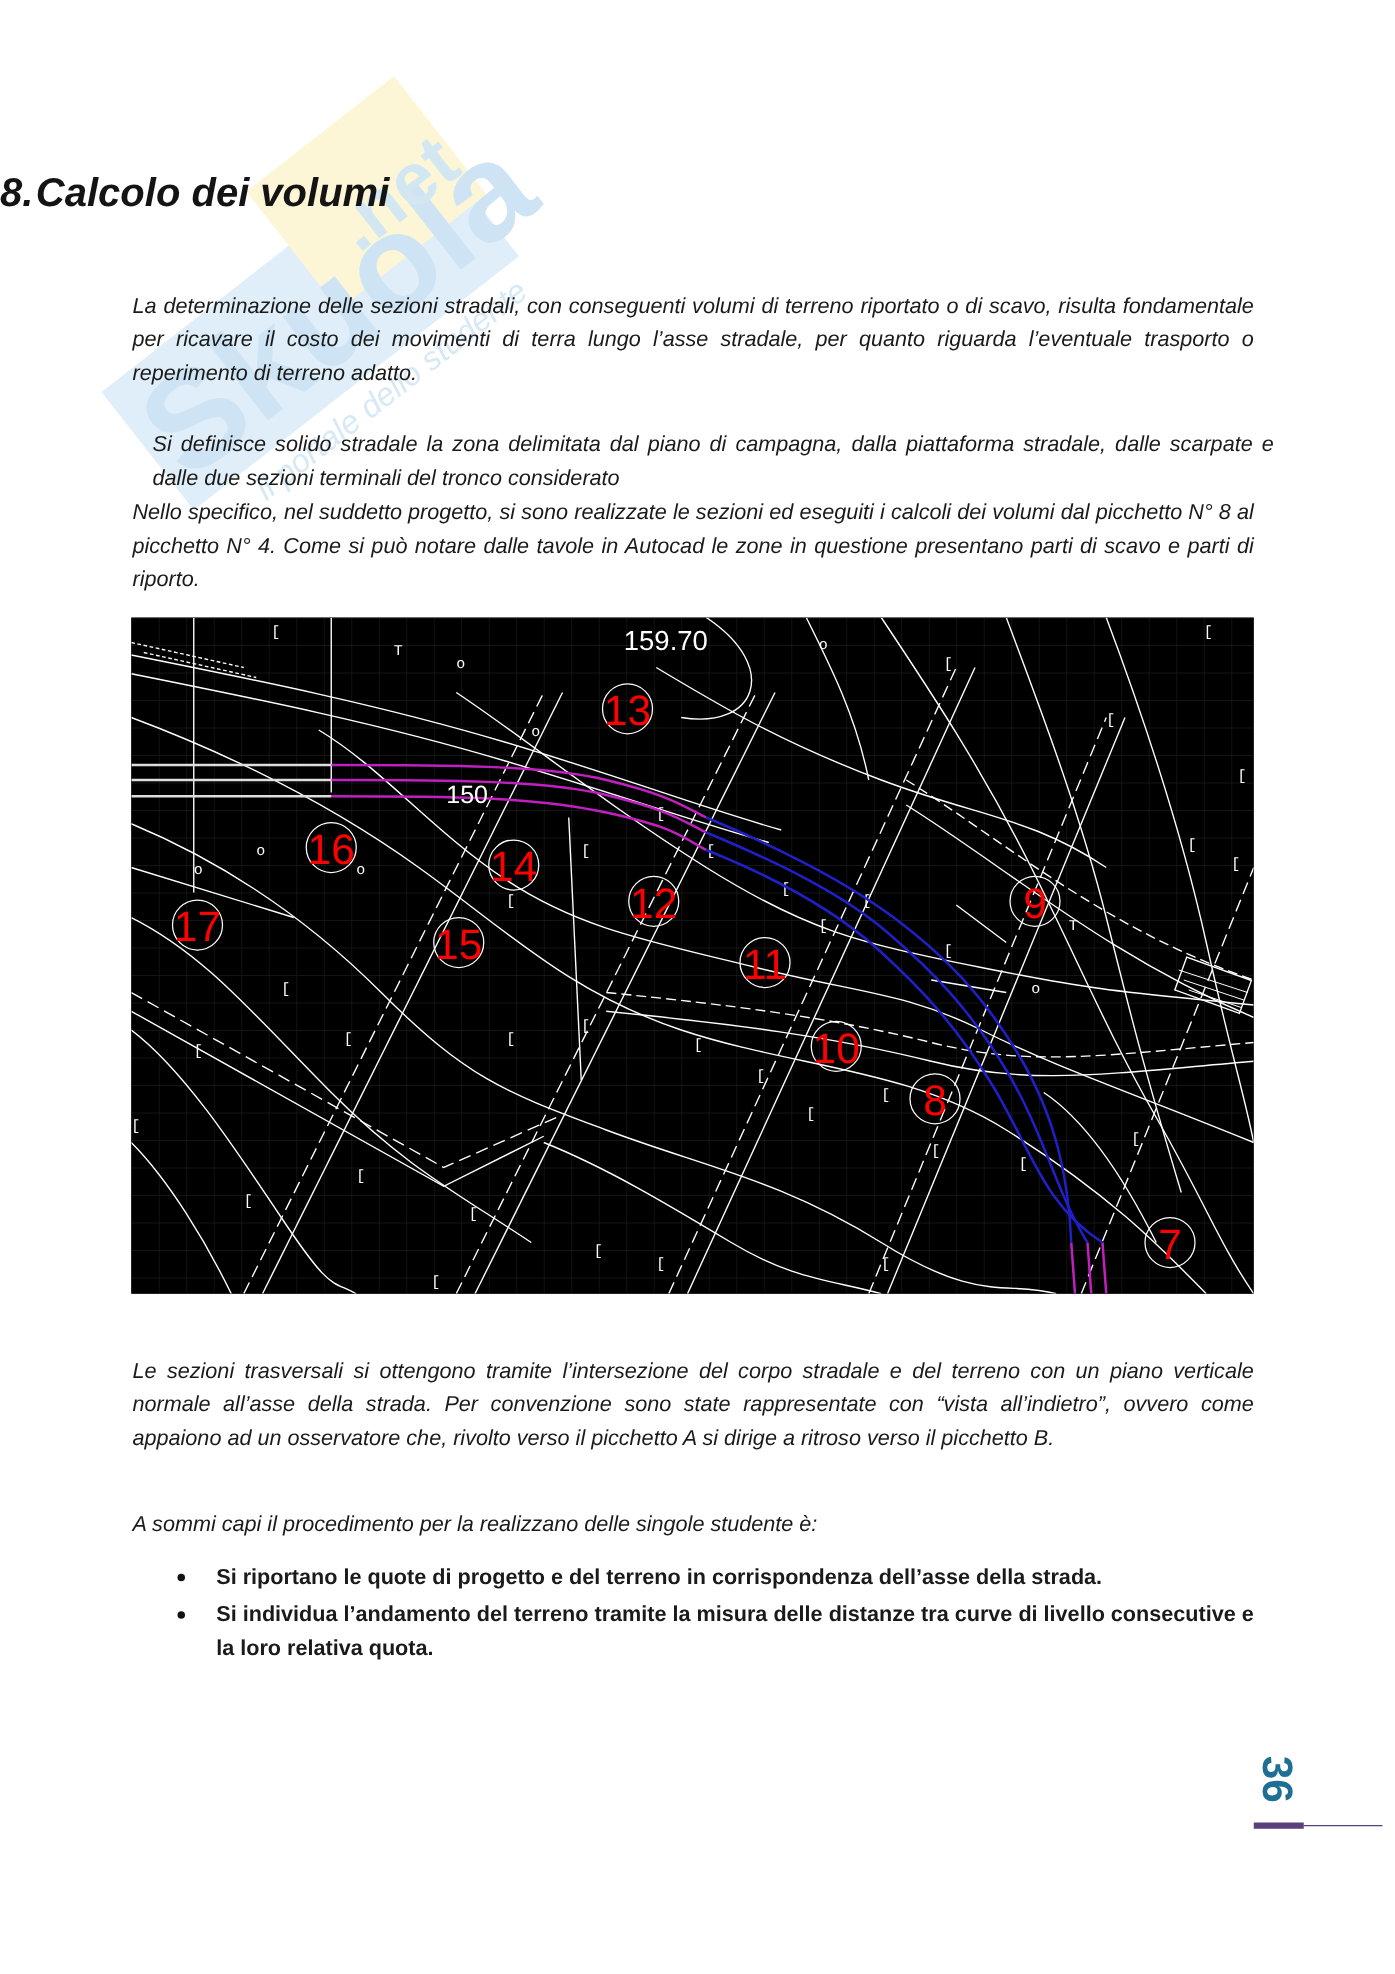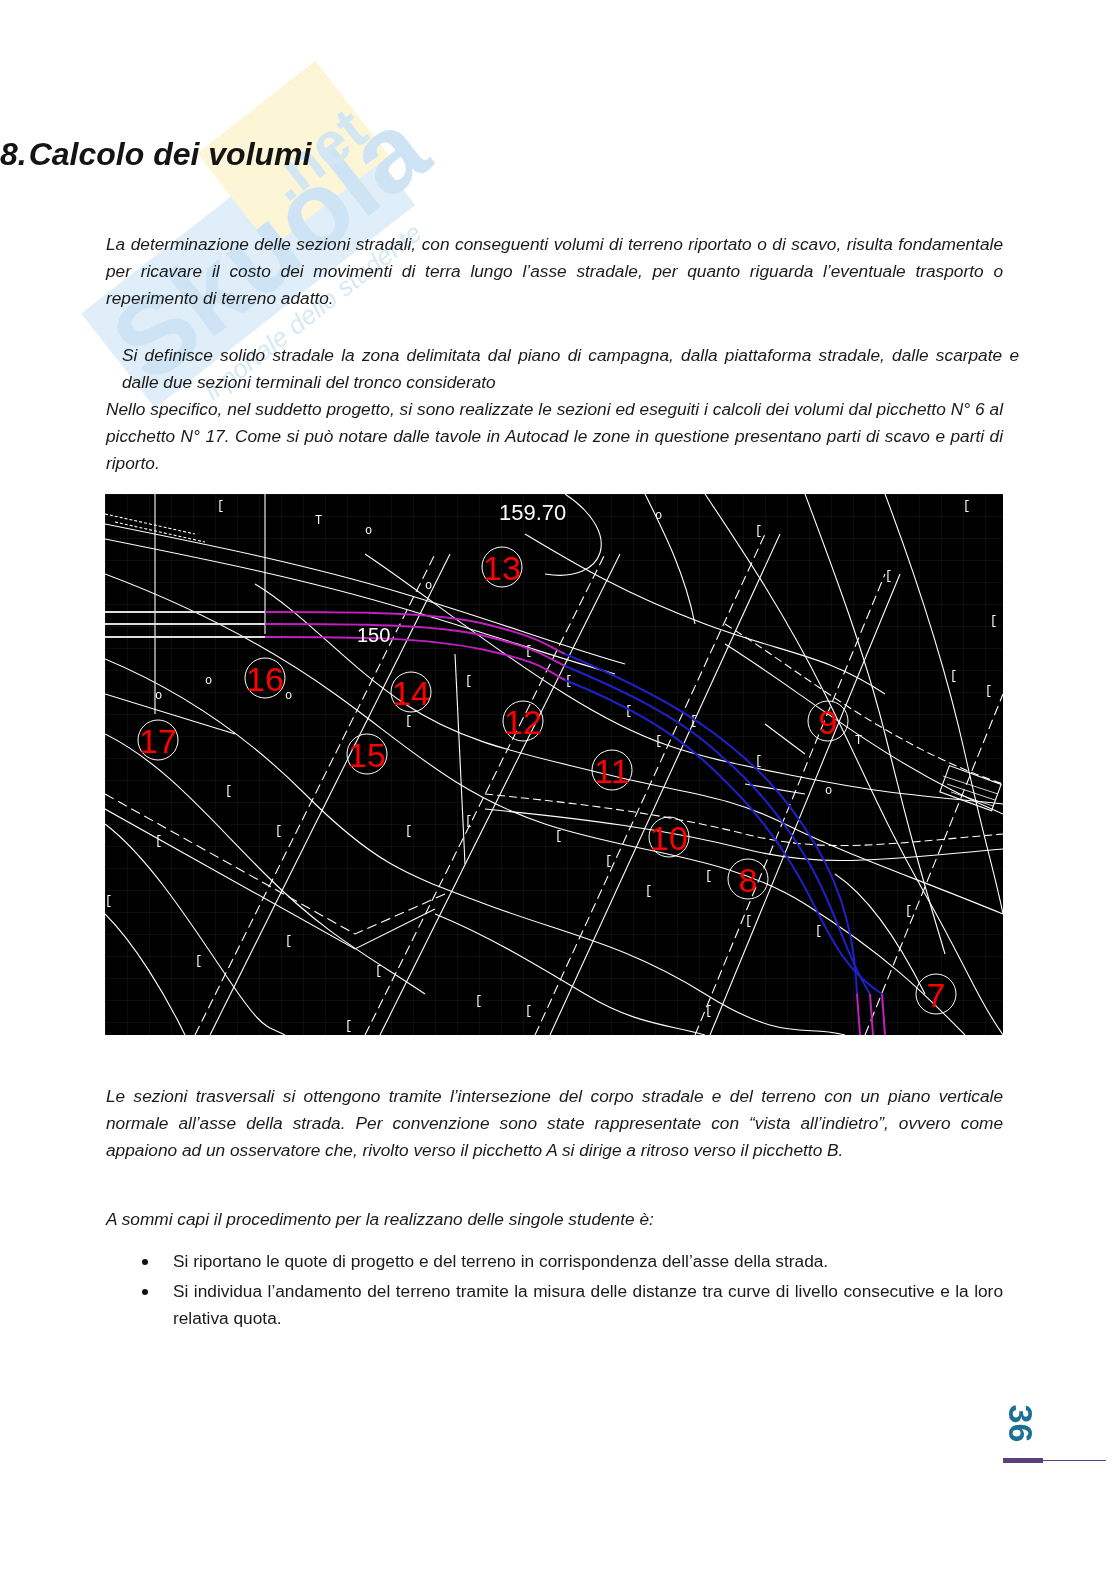--- a/index.html
+++ b/index.html
@@ -9,21 +9,21 @@
   .title .num { margin-right:2px; }
   .para { position:absolute; left:106px; width:897px; font-size:17.3px; line-height:27px; text-align:justify; color:#1a1a1a;font-style:italic; }
   #p1 { top:231px; }
   #p2 { top:326px; }
   #p3 { top:396px; }
   #p4 { top:1083px; }
   #p5 { top:1206px; }
   .map { position:absolute; left:105px; top:494px; width:898px; height:541px; background:#000; overflow:hidden; }
   .map svg { display:block; }
   .bullets { position:absolute; left:106px; top:1248px; width:897px; margin:0; padding:0; list-style:none; }
-  .bullets li { position:relative; padding-left:67px; font-size:17.3px; line-height:27px; text-align:justify; margin-bottom:3px; }
+  .bullets li { position:relative; padding-left:67px; font-size:17.3px; line-height:27px; text-align:justify; margin-bottom:3px;font-weight:bold; }
   .bullets li .dot { position:absolute; left:36px; top:11px; width:6px; height:6px; border-radius:50%; background:#111; }
   .pagenum { position:absolute; left:1010px; top:1392px; width:40px; height:56px; }
   .pagenum span { position:absolute; left:-8px; top:12px; display:block; transform:rotate(90deg); font-size:34px; font-weight:bold; color:#1f6e96; font-family:"Liberation Sans", sans-serif; }
   .pagebar { position:absolute; left:1003px; top:1458px; width:40px; height:5px; background:#5a3f7a; }
   .pageline { position:absolute; left:1043px; top:1460px; width:63px; height:1px; background:#5a3f7a; }
 </style>
 </head>
 <body>
 
 <svg class="watermark" viewBox="0 0 480 420">
@@ -35,21 +35,21 @@
     <text x="110" y="300" font-family="Liberation Sans, sans-serif" font-size="26" font-style="italic" fill="#d2e7f4">il portale dello studente</text>
   </g>
 </svg>
 
 <div class="title">
   <span class="num">8.</span><span>Calcolo dei volumi</span>
 </div>
 
 <p class="para" id="p1" style="margin:0">La determinazione delle sezioni stradali, con conseguenti volumi di terreno riportato o di scavo, risulta fondamentale per ricavare il costo dei movimenti di terra lungo l’asse stradale, per quanto riguarda l’eventuale trasporto o reperimento di terreno adatto.</p>
 <p class="para" id="p2" style="margin:16px">Si definisce solido stradale la zona delimitata dal piano di campagna, dalla piattaforma stradale, dalle scarpate e dalle due sezioni terminali del tronco considerato</p>
-<p class="para" id="p3" style="margin:0">Nello specifico, nel suddetto progetto, si sono realizzate le sezioni ed eseguiti i calcoli dei volumi dal picchetto N° 6 al picchetto N° 17. Come si può notare dalle tavole in Autocad le zone in questione presentano parti di scavo e parti di riporto.</p>
+<p class="para" id="p3" style="margin:0">Nello specifico, nel suddetto progetto, si sono realizzate le sezioni ed eseguiti i calcoli dei volumi dal picchetto N° 8 al picchetto N° 4. Come si può notare dalle tavole in Autocad le zone in questione presentano parti di scavo e parti di riporto.</p>
 
 <div class="map">
   <svg width="898" height="541" viewBox="0 0 898 541">
     <defs>
       <pattern id="grid" width="22" height="22" patternUnits="userSpaceOnUse">
         <path d="M22 0 L0 0 0 22" fill="none" stroke="#1c1c1c" stroke-width="1"></path>
       </pattern>
     </defs>
     <rect width="898" height="541" fill="#000"></rect>
     <rect width="898" height="541" fill="url(#grid)"></rect>

